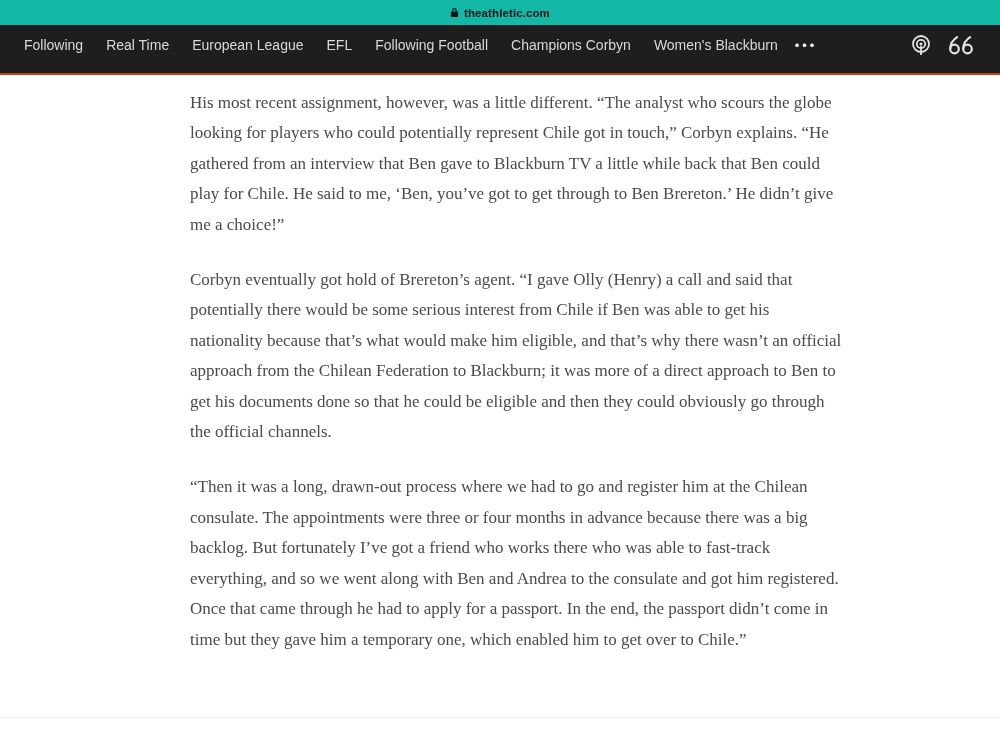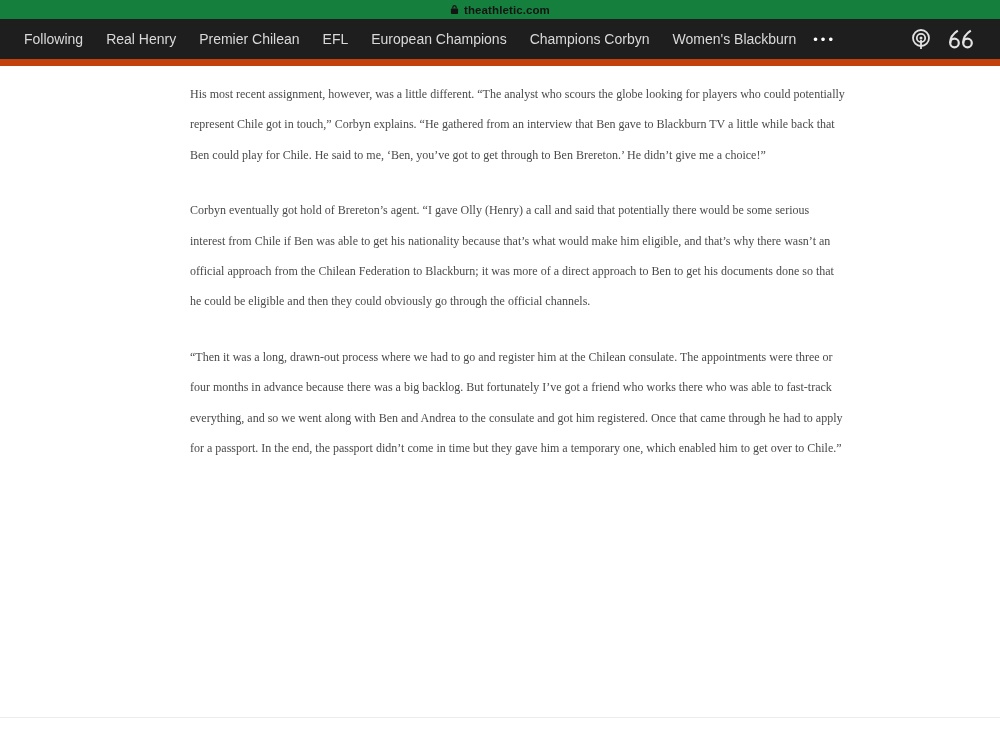--- a/index.html
+++ b/index.html
@@ -8,46 +8,46 @@
     background: #ffffff;
     width: 1000px;
     height: 731px;
     overflow: hidden;
     font-family: "Liberation Sans", sans-serif;
     position: relative;
   }
 
   
   .chrome {
-    height: 19px;
-    background: #15803d;
+    height: 25px;
+    background: #14b8a6;
     display: flex;
     align-items: center;
     justify-content: center;
   }
   .url-pill {
     display: flex;
     align-items: center;
     gap: 5px;
     font-size: 11.5px;
     font-weight: 700;
     color: #141414;
     letter-spacing: 0.1px;
     cursor: default;
   }
   .url-pill .lock { display: inline-flex; align-items: center; }
 
   
   .nav {
     height: 40px;
     background: #1e1e1e;
-    border-bottom: 7px solid #c2410c;
+    border-bottom: 2px solid #c2410c;
     display: flex;
     align-items: center;
-    padding: 0 26px 0 24px;
+    padding: 0 26px 8px 24px;
     box-sizing: content-box;
   }
   .nav-items {
     display: flex;
     align-items: center;
     gap: 23px;
   }
   .nav-items a {
     color: #d9d9d9;
     font-size: 14px;
@@ -73,21 +73,21 @@
     gap: 16px;
   }
   .nav-icons span { display: inline-flex; cursor: pointer; }
 
   
   .article {
     width: 656px;
     margin-left: 190px;
     padding-top: 13px;
     font-family: "Liberation Serif", serif;
-    font-size: 12px;
+    font-size: 17px;
     line-height: 30.4px;
     color: #4a4a4a;
   }
   .article p { margin: 0 0 25px 0; }
 
   
   .hairline {
     position: absolute;
     left: 0;
     top: 717px;
@@ -107,24 +107,24 @@
         <path d="M3.2 5 V3.6 a1.8 1.8 0 0 1 3.6 0 V5" fill="none" stroke="#141414" stroke-width="1.4"></path>
       </svg>
     </span>
     <span>theathletic.com</span>
   </div>
 </div>
 
 <nav class="nav">
   <div class="nav-items">
     <a>Following</a>
-    <a>Real Henry</a>
-    <a>Premier Chilean</a>
+    <a>Real Time</a>
+    <a>European League</a>
     <a>EFL</a>
-    <a>European Champions</a>
+    <a>Following Football</a>
     <a>Champions Corbyn</a>
     <a>Women's Blackburn</a>
   </div>
   <button class="more-btn">•••</button>
   <div class="nav-icons">
     <span>
       <svg width="22" height="22" viewBox="0 0 22 22">
         <g fill="none" stroke="#e2e2e2" stroke-width="1.8">
           <circle cx="11" cy="10" r="8"></circle>
           <circle cx="11" cy="10" r="4.2"></circle>

